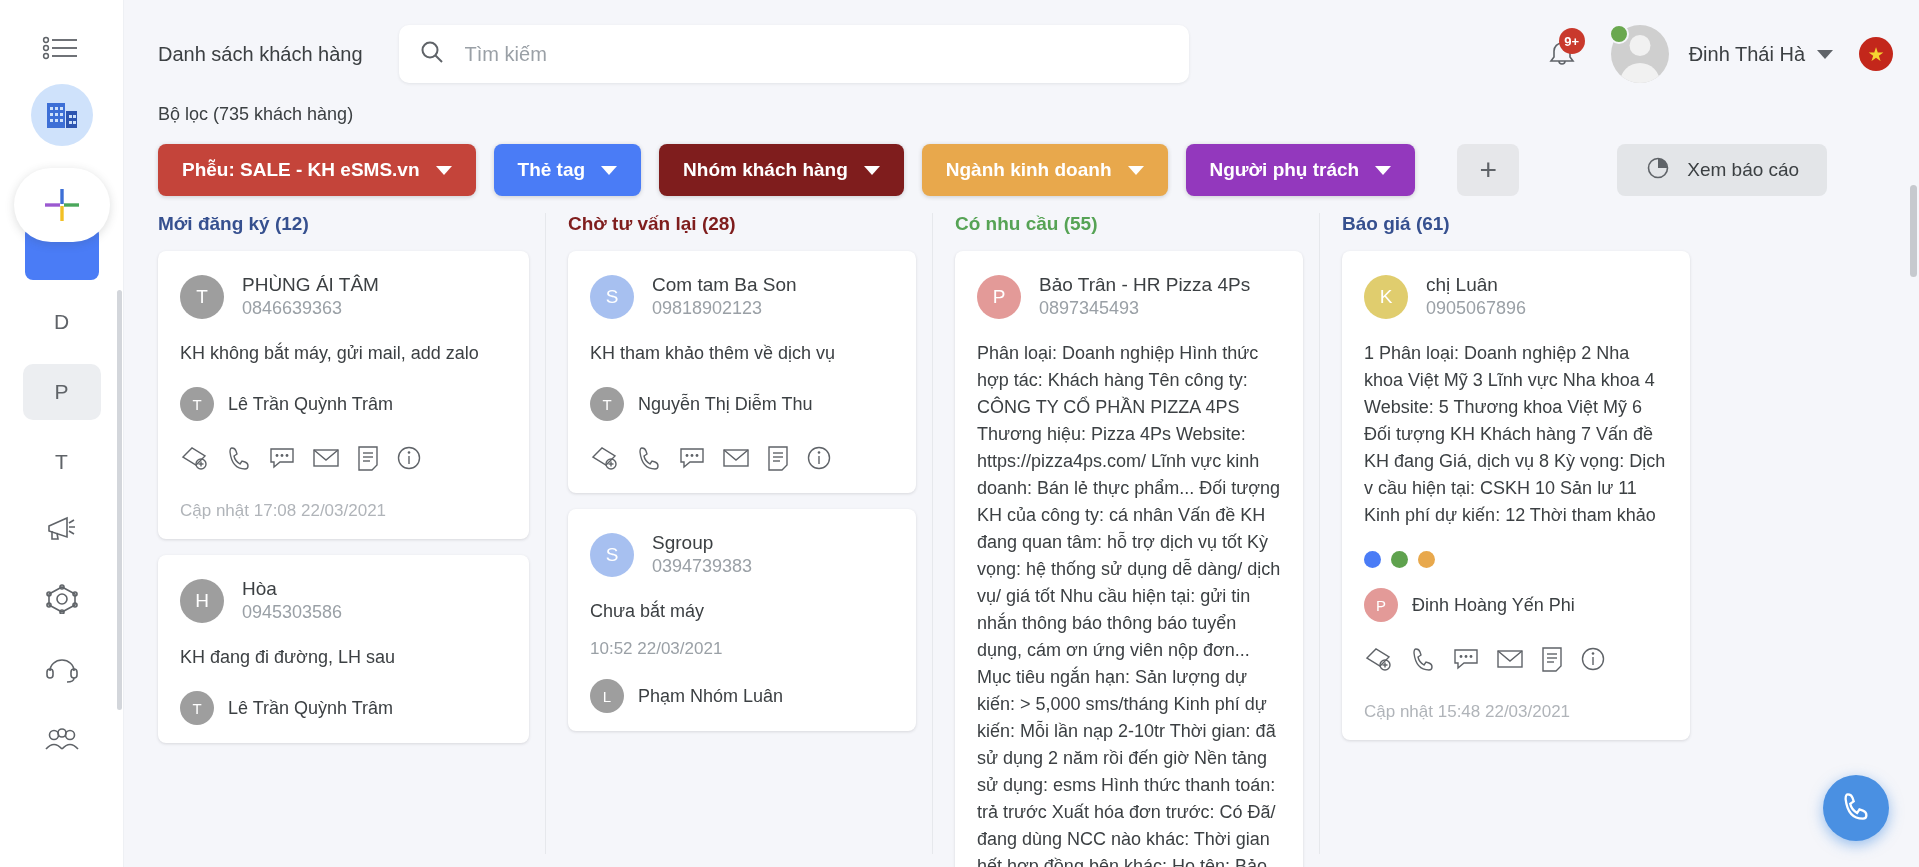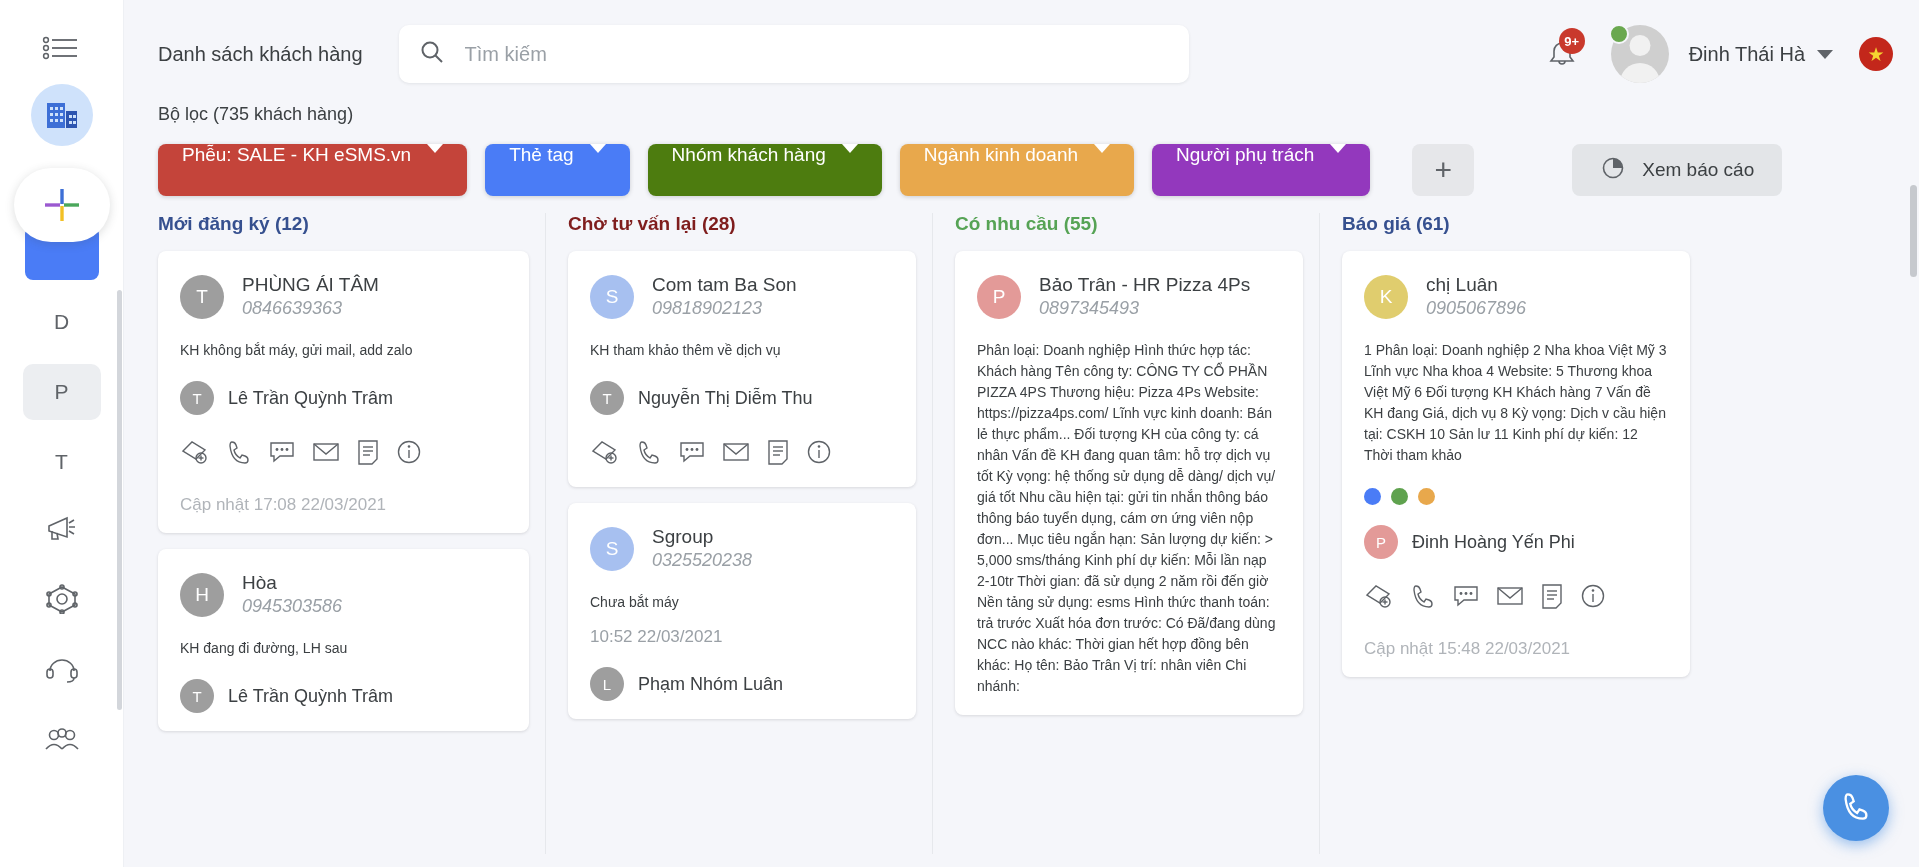--- a/index.html
+++ b/index.html
@@ -103,24 +103,25 @@
   }
 
   
   .filter-label { font-size: 18px; color: #3c4043; padding: 0 0 0 34px; margin-top: -4px; }
   .filter-row {
     display: flex; align-items: center; gap: 18px;
     padding: 16px 26px 0 34px; height: 74px;
   }
   .fbtn {
     height: 52px; border-radius: 8px; color: #fff; font-size: 19px;
-    display: flex; gap: 16px; padding: 0 24px;
+    display: flex; align-items: center; gap: 16px; padding: 0 24px;
     border: 0; cursor: pointer; white-space: nowrap;
     font-family: "Liberation Sans", sans-serif;
     box-shadow: 0 1px 4px rgba(60,64,67,.22);
+    font-weight: bold;
   }
   .fbtn .dc { width:0;height:0;border-left:8px solid transparent;border-right:8px solid transparent;border-top:9px solid #fff; }
   .plus-btn {
     width: 62px; height: 52px; background: #e6e7ea; border-radius: 8px; border: 0;
     display:flex;align-items:center;justify-content:center; color:#5f6368; font-size: 30px; cursor: pointer;
     margin-left: 24px; font-weight: 300;
   }
   .report-btn {
     height: 52px; background: #e3e5e8; border-radius: 8px; border: 0; display: flex;
     align-items: center; gap: 16px; padding: 0 28px; color: #3c4043; font-size: 19px;
@@ -141,22 +142,22 @@
     background: #fff; border-radius: 8px; padding: 22px 22px 18px 22px;
     box-shadow: 0 1px 3px rgba(60,64,67,.16);
   }
   .card-head { display: flex; align-items: center; gap: 18px; }
   .ava {
     width: 44px; height: 44px; border-radius: 50%; color: #fff; font-size: 19px;
     display:flex;align-items:center;justify-content:center; flex:0 0 44px;
   }
   .ava-sm { width: 34px; height: 34px; flex: 0 0 34px; font-size: 15px; }
   .c-name { font-size: 19px; color: #3c4043; line-height: 1.25; }
-  .c-phone { font-size: 18px; color: #9aa0a6; line-height: 1.3; font-style: italic; }
-  .c-note { font-size: 14px; color: #3c4043; line-height: 1.5; margin-top: 20px; word-wrap: break-word; }
+  .c-phone { font-size: 18px; color: #9aa0a6; line-height: 1.3; }
+  .c-note { font-size: 18px; color: #3c4043; line-height: 1.5; margin-top: 20px; word-wrap: break-word; }
   .c-time { font-size: 17px; color: #9aa0a6; margin-top: 14px; }
   .c-owner { display: flex; align-items: center; gap: 14px; margin-top: 20px; font-size: 18px; color: #3c4043; }
   .c-icons { display: flex; align-items: center; gap: 16px; margin-top: 24px; }
   .c-icons svg { stroke: #5f6368; fill: none; stroke-width: 1.4; }
   .c-upd { font-size: 17px; color: #b0b4b9; margin-top: 26px; }
   .dots { display: flex; gap: 10px; margin-top: 22px; }
   .dots i { width: 17px; height: 17px; border-radius: 50%; display:block; }
 
   .fab {
     position: absolute; right: 30px; bottom: 26px; width: 66px; height: 66px;
@@ -302,21 +303,21 @@
 
     <div class="filter-row">
       <button class="fbtn" style="background:#c4443a">
         <span>Phễu: SALE - KH eSMS.vn</span>
         <span class="dc"></span>
       </button>
       <button class="fbtn" style="background:#4a7cf6">
         <span>Thẻ tag</span>
         <span class="dc"></span>
       </button>
-      <button class="fbtn" style="background:#4d7c0f">
+      <button class="fbtn" style="background:#7f1d1d">
         <span>Nhóm khách hàng</span>
         <span class="dc"></span>
       </button>
       <button class="fbtn" style="background:#e8a84c">
         <span>Ngành kinh doanh</span>
         <span class="dc"></span>
       </button>
       <button class="fbtn" style="background:#9338bd">
         <span>Người phụ trách</span>
         <span class="dc"></span>
@@ -451,21 +452,21 @@
                     <circle cx="13" cy="7.5" r="1.3" fill="#5f6368" stroke="none"></circle>
                   </svg></span>
             </div>
           </div>
 
           <div class="card">
             <div class="card-head">
               <div class="ava" style="background:#a7c0f0">S</div>
               <div>
                 <div class="c-name">Sgroup</div>
-                <div class="c-phone">0325520238</div>
+                <div class="c-phone">0394739383</div>
               </div>
             </div>
             <div class="c-note">Chưa bắt máy</div>
             <div class="c-time">10:52 22/03/2021</div>
             <div class="c-owner">
               <span class="ava ava-sm" style="background:#9e9e9e">L</span>
               <span>Phạm Nhóm Luân</span>
             </div>
           </div>
         </div>

